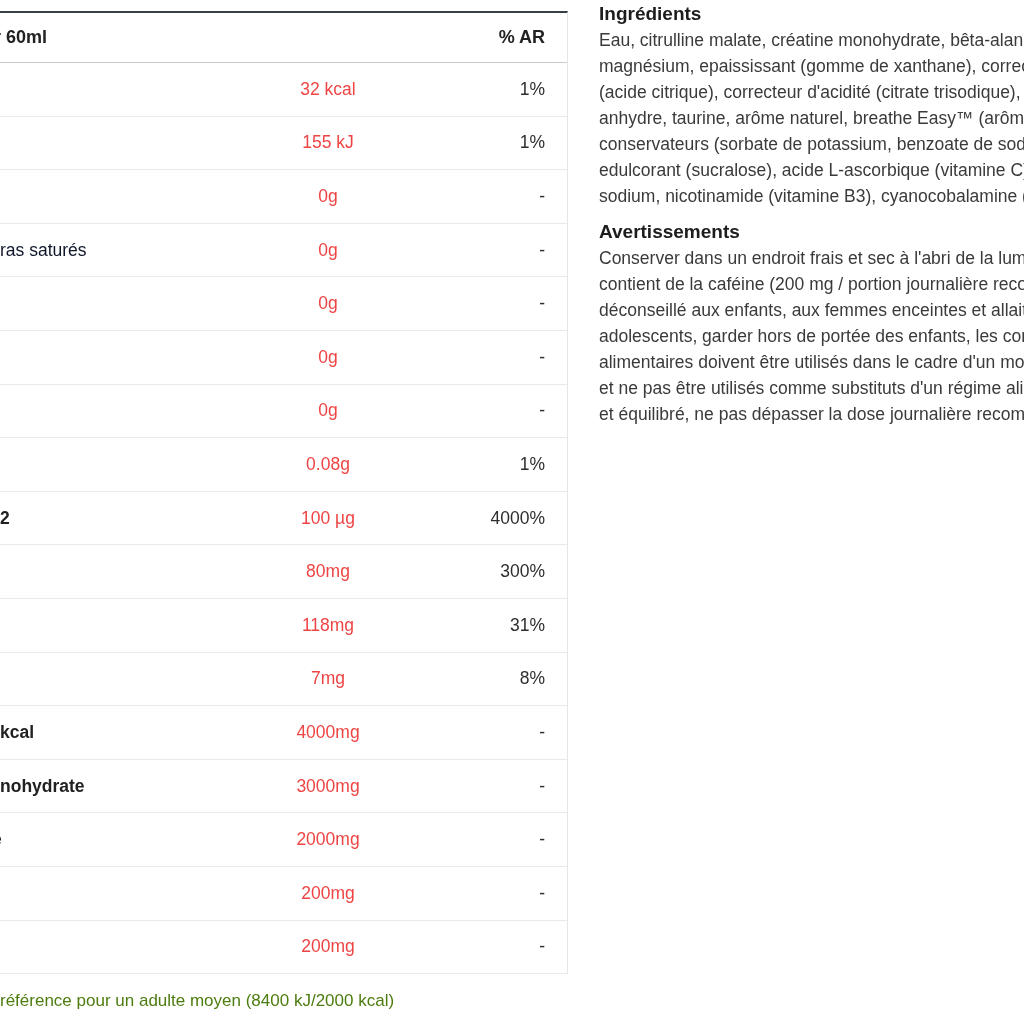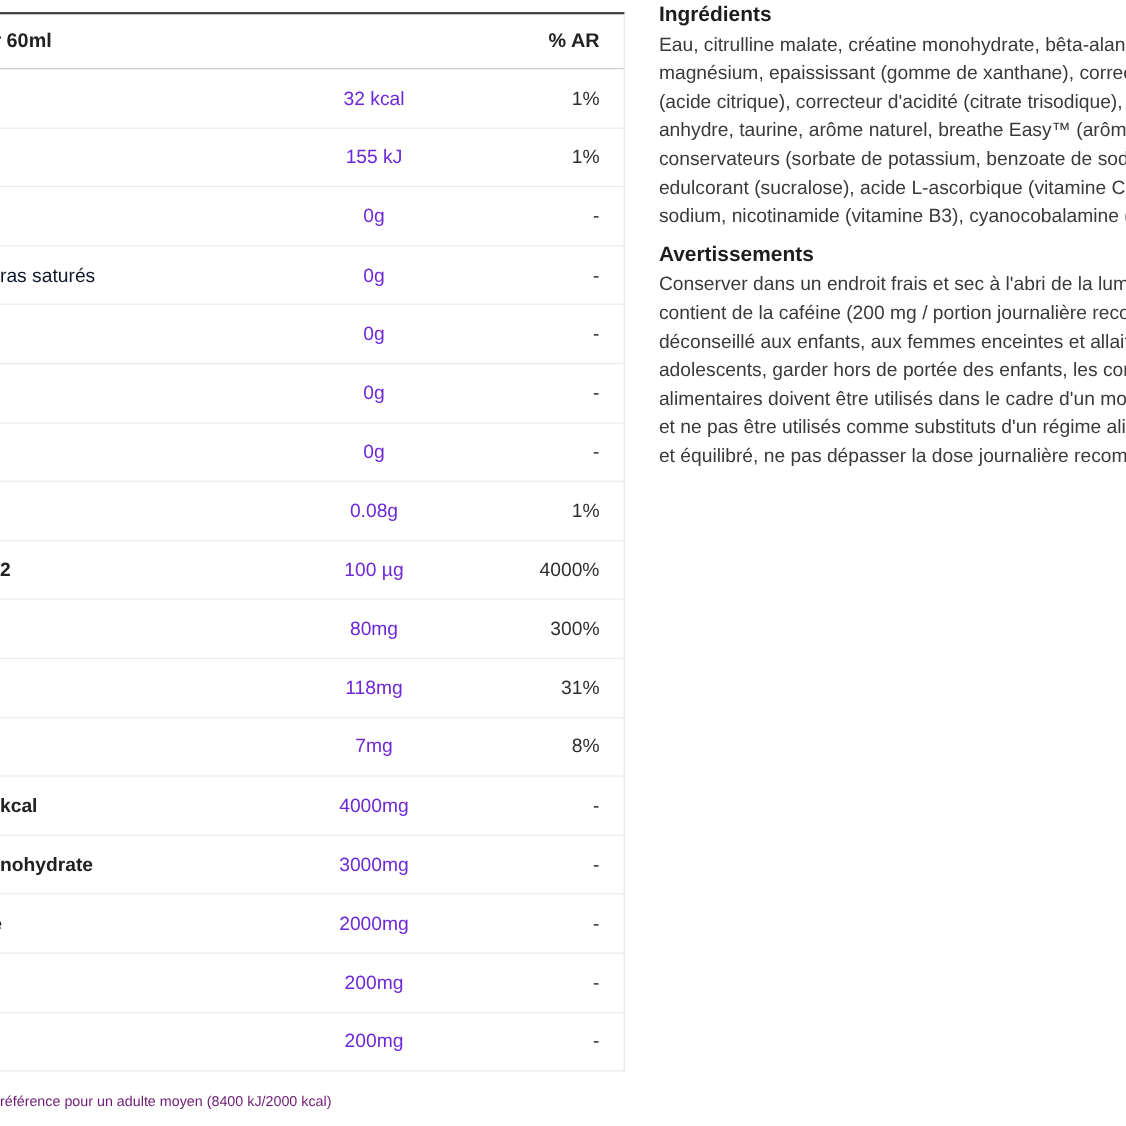--- a/index.html
+++ b/index.html
@@ -41,38 +41,38 @@
     position: relative;
     display: flex;
     align-items: center;
     font-size: 17.5px;
     white-space: nowrap;
   }
   .label { color: #0f172a; }
   .bold-label { font-weight: bold; color: #212121; }
   .val {
     position: absolute;
-    left: 250px; width: 180px;
+    left: 238px; width: 180px;
     text-align: center;
-    color: #6d28d9;
+    color: #ef4444;
   }
   .ar {
     position: absolute;
     right: 22px;
     text-align: left;
     color: #2e2e2e;
   }
   .thead .ar { color: #222; }
 
   .footnote {
     position: absolute;
     left: 0; top: 988px;
-    font-size: 13px;
+    font-size: 17px;
     line-height: 26px;
-    color: #701a75;
+    color: #4d7c0f;
     white-space: nowrap;
   }
 
   
   .rightcol {
     position: absolute;
     left: 599px; top: 1px;
     width: 430px;
   }
   .rightcol h2 {

